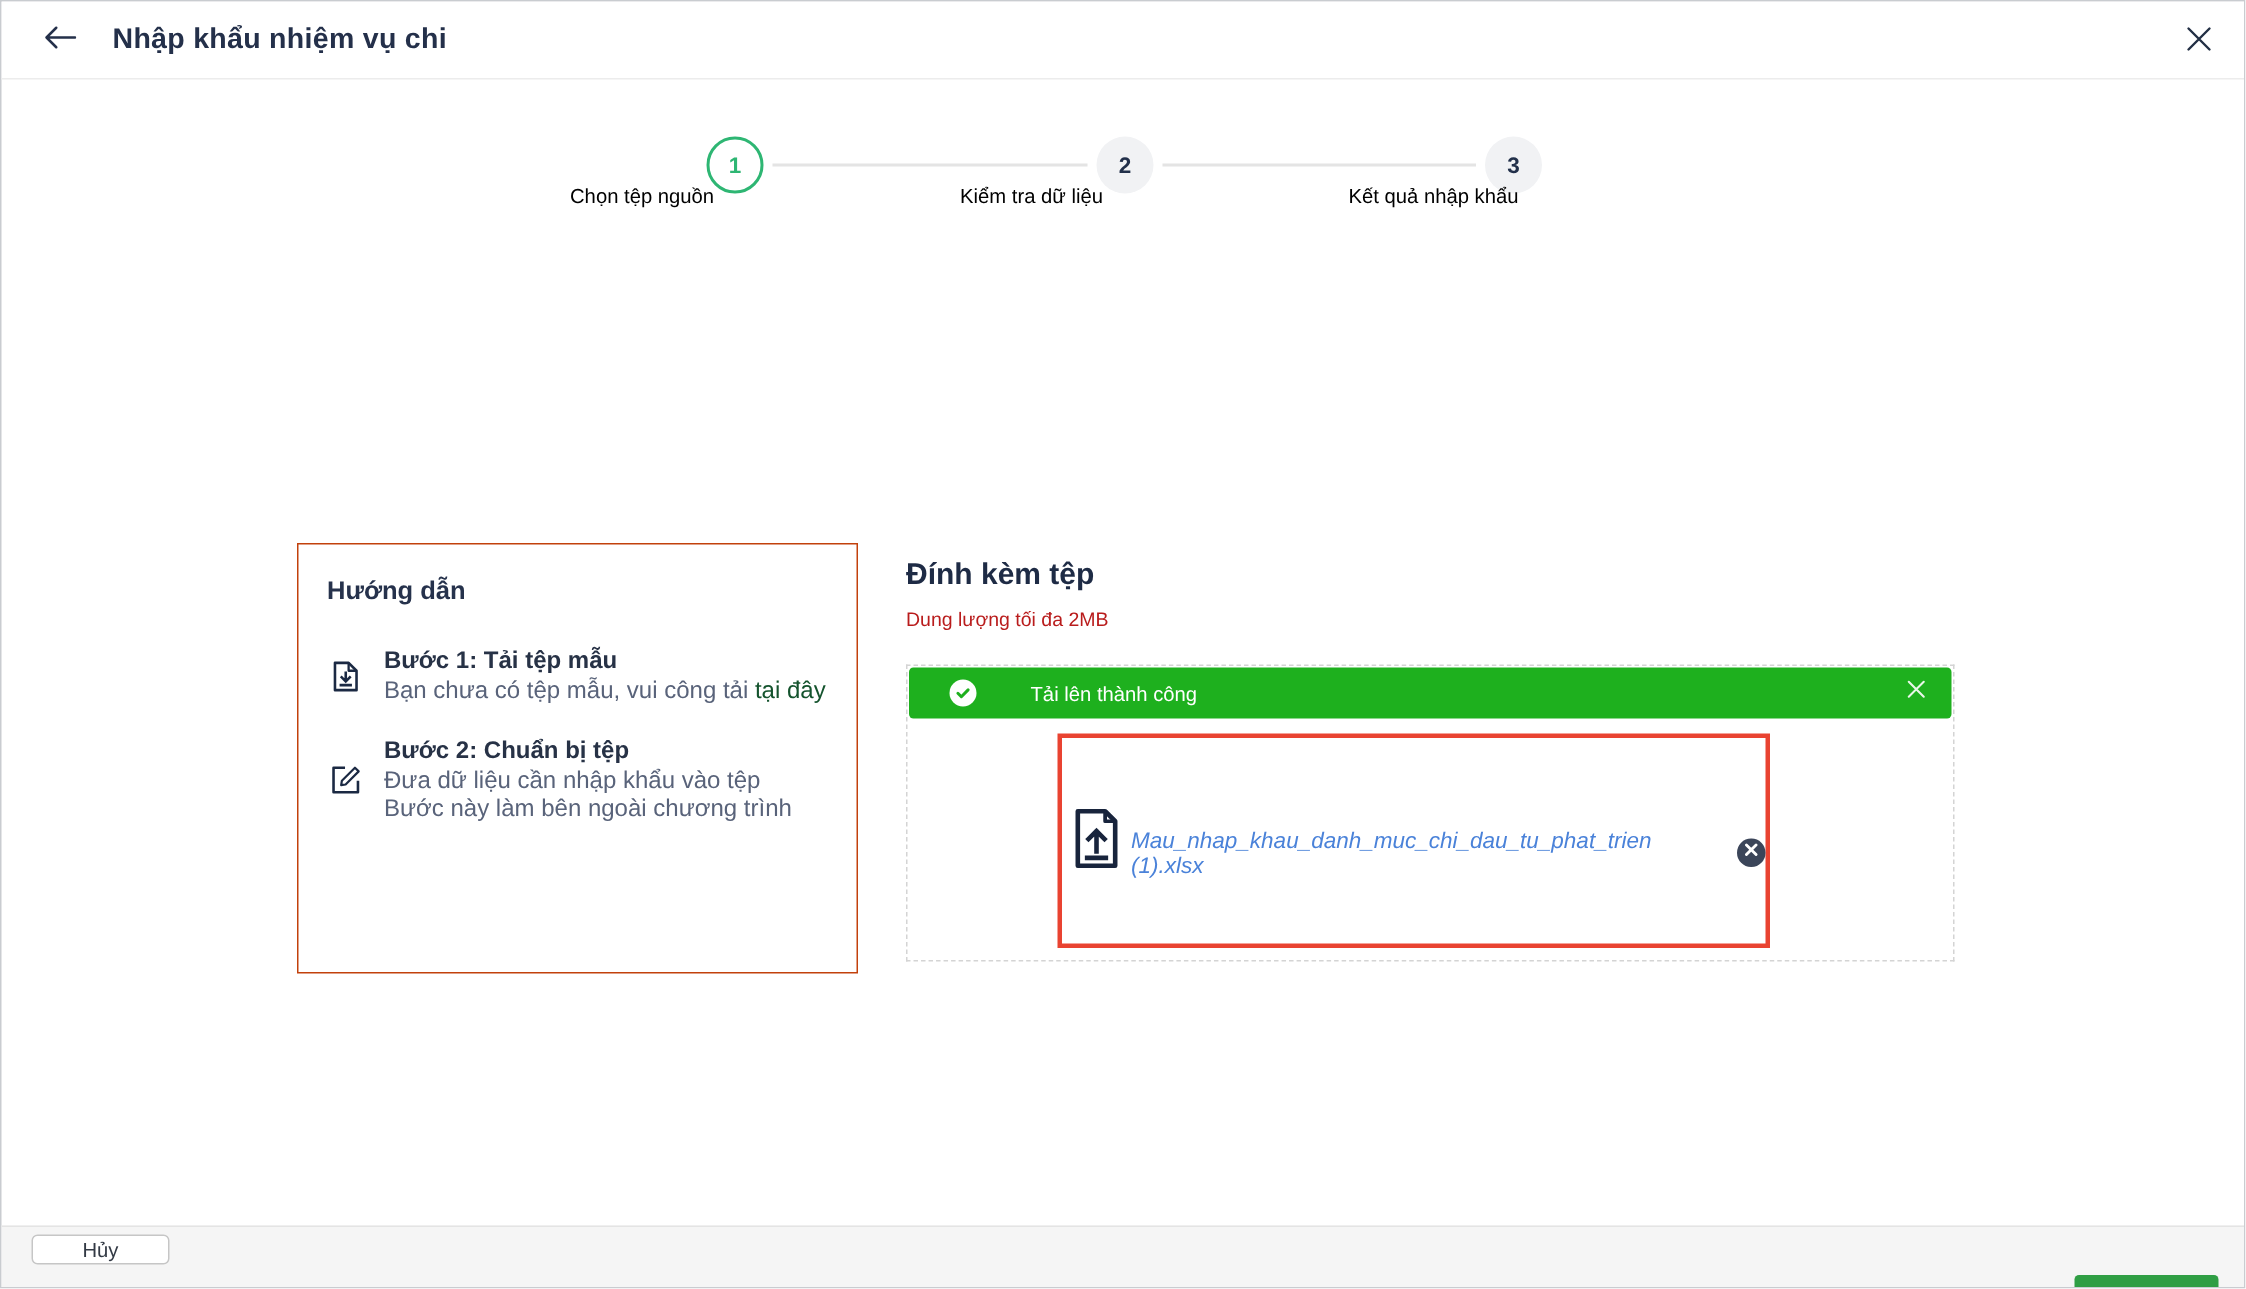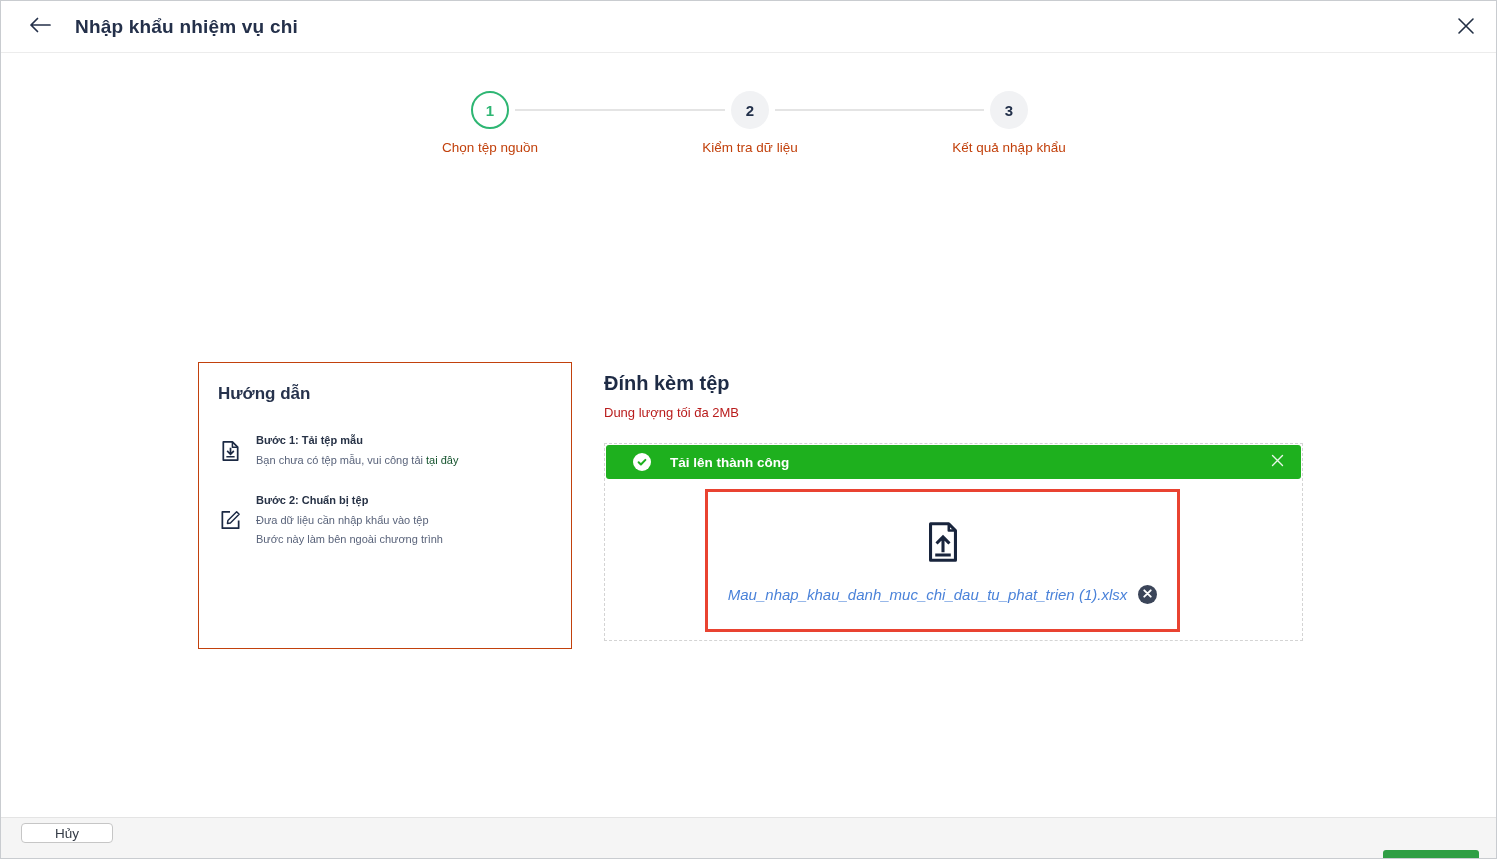--- a/index.html
+++ b/index.html
@@ -37,64 +37,64 @@
   .step-line.l1 { left:514px; width:210px; }
   .step-line.l2 { left:774px; width:209px; }
   .step-circle {
     position:absolute; top:90px; width:38px; height:38px; border-radius:50%;
     display:flex; align-items:center; justify-content:center;
     font-size:15px; font-weight:700;
   }
   .step-circle.current { background:#fff; border:2px solid #2eb673; color:#2eb673; }
   .step-circle.upcoming { background:#f1f2f4; border:none; color:#22304a; }
   .step-label {
-    position:absolute; top:139px; width:220px; text-align:center;
-    font-size:13.5px; color:#c2410c;
+    position:absolute; top:122px; width:220px; text-align:left;
+    font-size:13.5px; color:#000000;
   }
 
   
   .instructions {
     position:absolute; left:197px; top:361px; width:374px; height:287px;
     background:#fff; border:1px solid #c2410c; padding:21px 19px;
   }
   .instructions-title { font-size:17px; font-weight:700; color:#26324c; margin-bottom:27px; }
   .instruction-item { display:flex; align-items:center; gap:14px; margin-bottom:21px; }
   .instruction-icon { flex:0 0 24px; height:24px; display:flex; align-items:center; justify-content:center; }
-  .instruction-text { font-size:11px; line-height:19.5px; color:#59637a; }
+  .instruction-text { font-size:16px; line-height:19.5px; color:#59637a; }
   .instruction-text b { color:#273246; font-weight:700; display:block; }
   .inline-link { color:#14532d; text-decoration:none; cursor:pointer; }
 
   
   .attach-title { position:absolute; left:603px; top:371px; font-size:20px; font-weight:700; color:#1e2b45; }
   .attach-subtitle { position:absolute; left:603px; top:404px; font-size:13px; color:#b91c1c; }
 
   .upload-outer {
     position:absolute; left:603px; top:442px; width:699px; height:198px;
     border:1px dashed #d4d4d4; background:#fff;
   }
   .success-banner {
     position:absolute; left:1px; top:1px; width:695px; height:34px;
     background:#1eb01e; border-radius:3px;
     display:flex; align-items:center;
   }
   .success-check {
     margin-left:27px; width:18px; height:18px; border-radius:50%;
     background:#fff; display:flex; align-items:center; justify-content:center;
   }
-  .success-text { margin-left:19px; font-size:13.5px; font-weight:700; color:#fff; }
+  .success-text { margin-left:36px; font-size:13.5px; font-weight:400; color:#fff; }
   .banner-close {
     position:absolute; right:12px; top:5px; width:24px; height:24px;
     background:none; border:none; cursor:pointer; color:rgba(255,255,255,.88);
     font-size:15px; line-height:24px;
   }
 
   .dropzone {
     position:absolute; left:100px; top:45px; width:475px; height:143px;
     border:3px solid #e94331; background:#fff;
-    display:flex; flex-direction:column; align-items:center; justify-content:center;
+    display:flex; align-items:center; justify-content:center;
     cursor:pointer;
   }
   .dropzone-icon { margin-top:2px; }
   .file-row { margin-top:16px; display:flex; align-items:center; gap:11px; }
   .file-name { font-size:15px; font-style:italic; color:#4a82d9; text-decoration:none; cursor:pointer; }
   .file-remove {
     width:19px; height:19px; border-radius:50%; background:#3b4559; border:none; cursor:pointer;
     color:#fff; font-size:10.5px; font-weight:700; line-height:19px; text-align:center;
     display:flex; align-items:center; justify-content:center; padding:0;
   }

